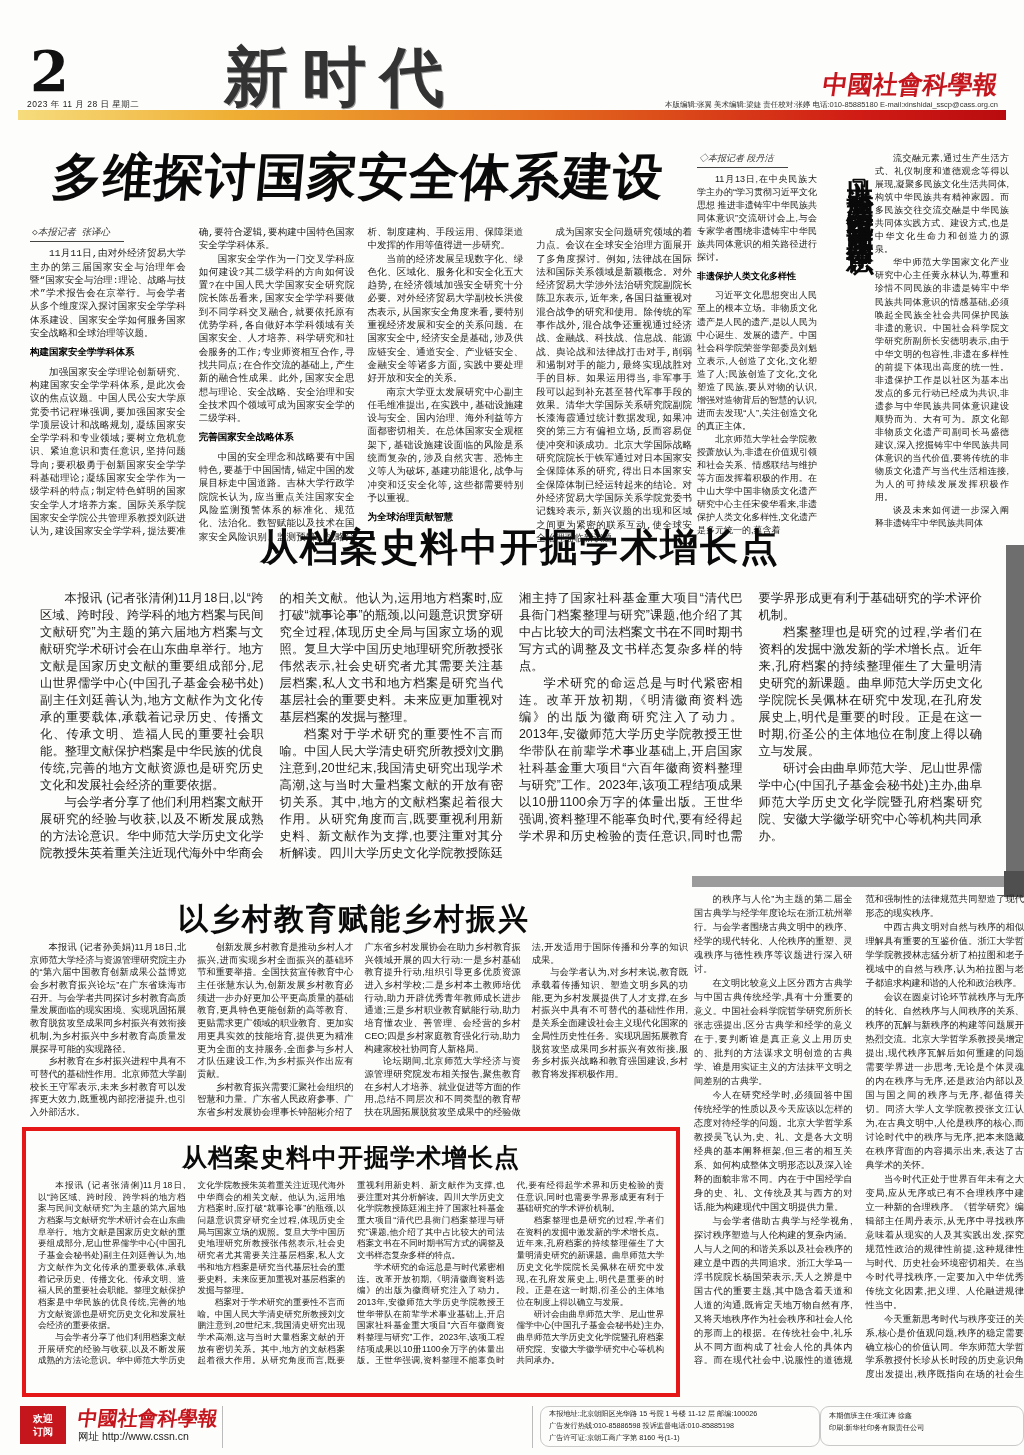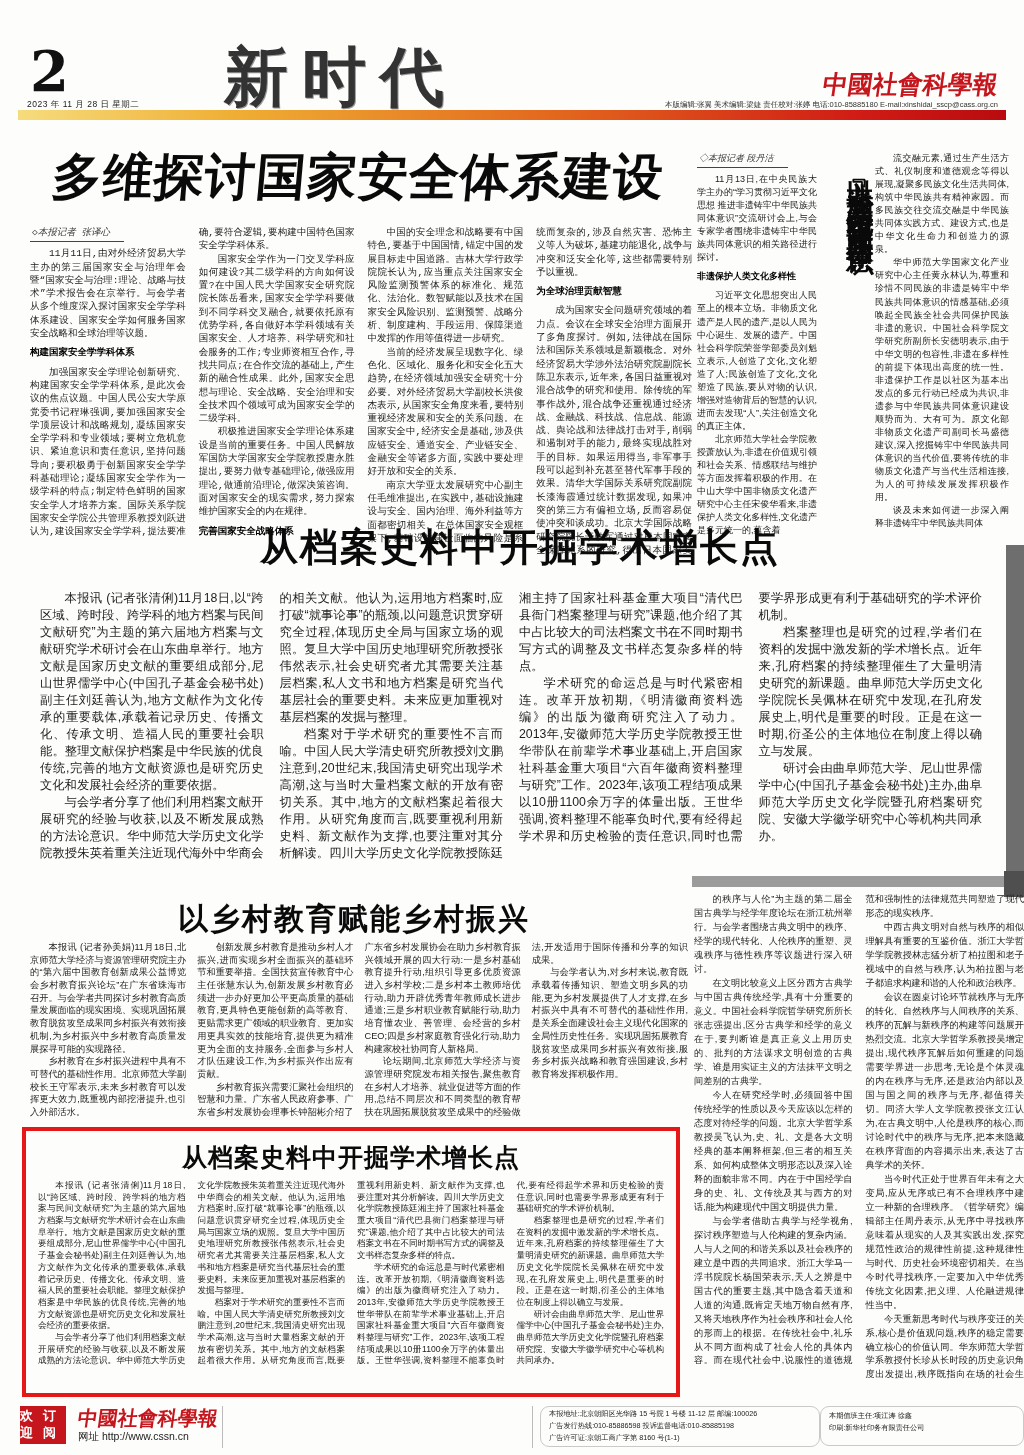--- a/index.html
+++ b/index.html
@@ -48,22 +48,22 @@
   
   .classics-body{left:694px;top:893px;width:330px;height:498px;column-count:2;column-gap:13px;
                  font-size:9.2px;line-height:1.52;overflow:hidden;}
   
   .red-box{left:22px;top:1127px;width:650px;height:262px;border:4px solid #e61717;background:#fdfdfb;}
   .box-headline{margin:10px 0 4px 0;text-align:center;font-size:25px;font-weight:900;letter-spacing:1px;color:#0a0a0a;}
   .box-body{margin:6px 12px 0 12px;column-count:4;column-gap:12px;font-size:8.6px;line-height:1.36;
             height:196px;overflow:hidden;}
   
   .subscribe{left:20px;top:1406px;width:46px;height:38px;background:#c5161d;color:#fff;
-             display:flex;flex-direction:row;align-items:center;justify-content:center;
-             font-size:13px;font-weight:bold;line-height:1.3;}
+             display:flex;flex-direction:column;align-items:center;justify-content:center;
+             font-size:10px;font-weight:bold;line-height:1.3;}
   .logo-bottom{left:78px;top:1405px;font-size:20px;}
   .site-url{left:78px;top:1430px;font-size:10.5px;color:#222;}
   .foot-block{font-size:7.2px;line-height:1.7;color:#222;}
   .foot-b1{left:232px;top:1408px;width:292px;}
   .foot-b2{left:540px;top:1406px;width:262px;border:1px solid #c9c9c9;border-radius:9px;padding:1px 8px;}
   .foot-b3{left:820px;top:1406px;width:186px;border:1px solid #c9c9c9;border-radius:9px;padding:3px 8px;height:32px;}
   .foot-sep{top:1406px;width:1px;height:42px;background:#bbb;}
   .foot-block div{white-space:nowrap;overflow:hidden;}
 </style>
 </head>
@@ -78,21 +78,20 @@
   <div class="abs staff-line">本版编辑:张翼  美术编辑:梁婕  责任校对:张婷  电话:010-85885180  E-mail:xinshidai_sscp@cass.org.cn</div>
   <div class="abs grad-bar"></div>
 
   <div class="abs sec-headline">多维探讨国家安全体系建设</div>
   <div class="abs sec-body body-flow">
     <span class="byline">◇本报记者  张译心</span>
     <p>11月11日,由对外经济贸易大学主办的第三届国家安全与治理年会暨“国家安全与治理:理论、战略与技术”学术报告会在京举行。与会学者从多个维度深入探讨国家安全学学科体系建设、国家安全学如何服务国家安全战略和全球治理等议题。</p>
     <p class="subhead">构建国家安全学学科体系</p>
     <p>加强国家安全学理论创新研究、构建国家安全学学科体系,是此次会议的焦点议题。中国人民公安大学原党委书记程琳强调,要加强国家安全学顶层设计和战略规划,凝练国家安全学学科和专业领域;要树立危机意识、紧迫意识和责任意识,坚持问题导向;要积极勇于创新国家安全学学科基础理论;凝练国家安全学作为一级学科的特点;制定特色鲜明的国家安全学人才培养方案。国际关系学院国家安全学院公共管理系教授刘跃进认为,建设国家安全学学科,提法要准确,要符合逻辑,要构建中国特色国家安全学学科体系。</p>
     <p>国家安全学作为一门交叉学科应如何建设?其二级学科的方向如何设置?在中国人民大学国家安全研究院院长陈岳看来,国家安全学学科要做到不同学科交叉融合,就要依托原有优势学科,各自做好本学科领域有关国家安全、人才培养、科学研究和社会服务的工作;专业师资相互合作,寻找共同点;在合作交流的基础上,产生新的融合性成果。此外,国家安全思想与理论、安全战略、安全治理和安全技术四个领域可成为国家安全学的二级学科。</p>
-    <p>积极推进国家安全学理论体系建设是当前的重要任务。中国人民解放军国防大学国家安全学院教授唐永胜提出,要努力做专基础理论,做强应用理论,做通前沿理论,做深决策咨询。面对国家安全的现实需求,努力探索维护国家安全的内在规律。</p>
     <p class="subhead">完善国家安全战略体系</p>
     <p>中国的安全理念和战略要有中国特色,要基于中国国情,锚定中国的发展目标走中国道路。吉林大学行政学院院长认为,应当重点关注国家安全风险监测预警体系的标准化、规范化、法治化。数智赋能以及技术在国家安全风险识别、监测预警、战略分析、制度建构、手段运用、保障渠道中发挥的作用等值得进一步研究。</p>
     <p>当前的经济发展呈现数字化、绿色化、区域化、服务化和安全化五大趋势,在经济领域加强安全研究十分必要。对外经济贸易大学副校长洪俊杰表示,从国家安全角度来看,要特别重视经济发展和安全的关系问题。在国家安全中,经济安全是基础,涉及供应链安全、通道安全、产业链安全、金融安全等诸多方面,实践中要处理好开放和安全的关系。</p>
     <p>南京大学亚太发展研究中心副主任毛维准提出,在实践中,基础设施建设与安全、国内治理、海外利益等方面都密切相关。在总体国家安全观框架下,基础设施建设面临的风险是系统而复杂的,涉及自然灾害、恐怖主义等人为破坏,基建功能退化,战争与冲突和泛安全化等,这些都需要特别予以重视。</p>
     <p class="subhead">为全球治理贡献智慧</p>
     <p>成为国家安全问题研究领域的着力点。会议在全球安全治理方面展开了多角度探讨。例如,法律战在国际法和国际关系领域是新颖概念。对外经济贸易大学涉外法治研究院副院长陈卫东表示,近年来,各国日益重视对混合战争的研究和使用。除传统的军事作战外,混合战争还重视通过经济战、金融战、科技战、信息战、能源战、舆论战和法律战打击对手,削弱和遏制对手的能力,最终实现战胜对手的目标。如果运用得当,非军事手段可以起到补充甚至替代军事手段的效果。清华大学国际关系研究院副院长漆海霞通过统计数据发现,如果冲突的第三方有偏袒立场,反而容易促使冲突和谈成功。北京大学国际战略研究院院长于铁军通过对日本国家安全保障体系的研究,得出日本国家安全保障体制已经运转起来的结论。对外经济贸易大学国际关系学院党委书记魏玲表示,新兴议题的出现和区域之间更为紧密的联系互动,使全球安全治理面临新议题。</p>
     
   </div>
 
   <div class="abs feiyi">

